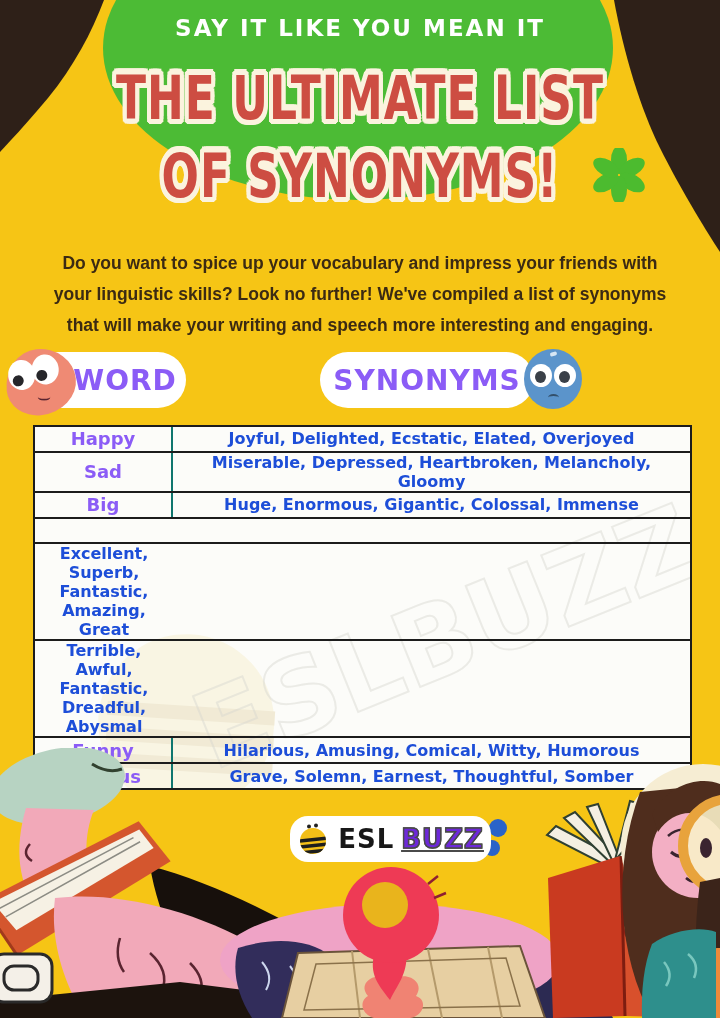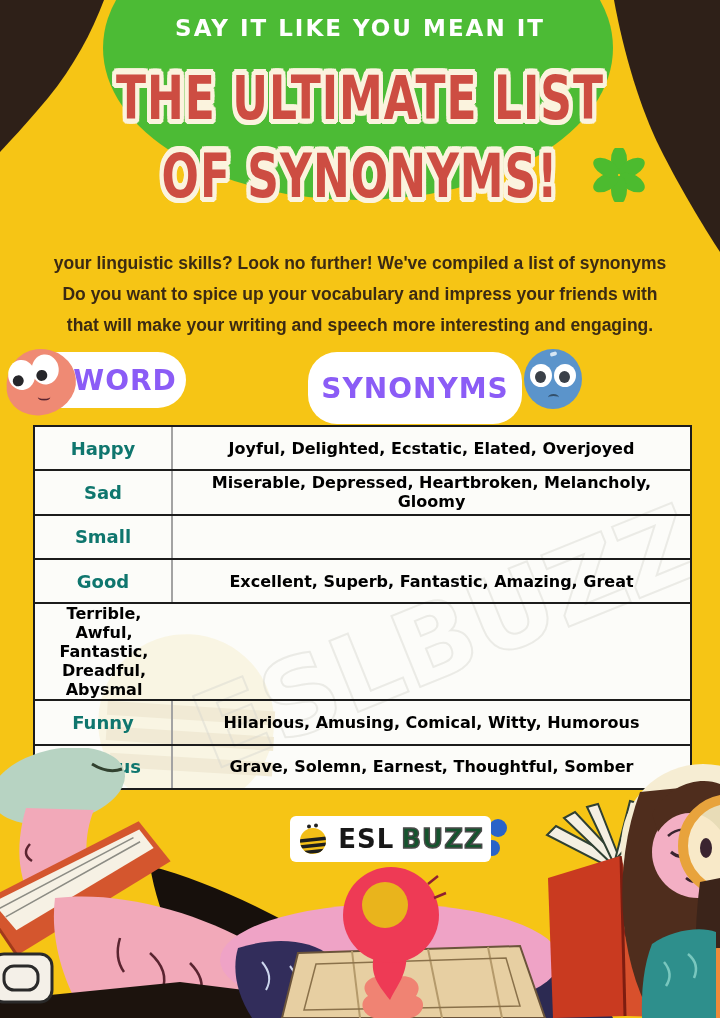--- a/index.html
+++ b/index.html
@@ -37,21 +37,21 @@
     font:700 17.5px "Liberation Sans",sans-serif;color:#3B2A13;line-height:31px;
   }
 
   
   .pill{
     position:absolute;z-index:3;background:#FFFFFF;border-radius:29px;
     display:flex;align-items:center;justify-content:center;
     font:700 28px "DejaVu Sans",sans-serif;color:#8b5cf6;letter-spacing:1px;
   }
   .pill-word{left:30px;top:352px;width:156px;height:56px;padding-left:34px;box-sizing:border-box;}
-  .pill-syn{left:308px;top:352px;width:214px;height:72px;}
+  .pill-syn{left:320px;top:352px;width:214px;height:56px;}
 
   .mascot-word{
     left:6px;top:349px;width:70px;height:66px;z-index:4;background:#EF8A74;
     border-radius:48% 52% 55% 45% / 58% 50% 50% 42%;transform:rotate(-6deg);
   }
   .m-eye{position:absolute;background:#fff;border-radius:50%;}
   .m-eye::after{content:"";position:absolute;background:#26262A;border-radius:50%;}
   .mw-e1{left:3px;top:9px;width:27px;height:30px;}
   .mw-e2{left:27px;top:6px;width:27px;height:30px;}
   .mw-e1::after,.mw-e2::after{width:11px;height:11px;left:4px;bottom:4px;}
@@ -74,37 +74,37 @@
     background:#FCFCF9;border:2.5px solid #1C1C1C;box-sizing:border-box;
     display:flex;flex-direction:column;overflow:hidden;position:absolute;
   }
   .wm{position:absolute;left:0;top:0;z-index:0;pointer-events:none;}
   .t-row{
     flex:1;display:grid;grid-template-columns:138px 1fr;
     border-bottom:2px solid #1C1C1C;position:relative;z-index:1;
   }
   .t-row:last-child{border-bottom:none;}
   .t-word{
-    border-right:2px solid #a3a3a3;display:flex;align-items:center;justify-content:center;
-    font:700 18px "DejaVu Sans",sans-serif;color:#0f766e;
+    border-right:2px solid #0f766e;display:flex;align-items:center;justify-content:center;
+    font:700 18px "DejaVu Sans",sans-serif;color:#8b5cf6;
   }
   .t-syn{
     display:flex;align-items:center;justify-content:center;padding:0 6px;
-    font:700 16px "DejaVu Sans",sans-serif;color:#000000;text-align:center;
+    font:700 16px "DejaVu Sans",sans-serif;color:#1d4ed8;text-align:center;
   }
 
   
   .logo-pill{
-    left:290px;top:816px;width:201px;height:46px;z-index:5;background:#FFFFFF;border-radius:6px;
+    left:290px;top:816px;width:201px;height:46px;z-index:5;background:#FFFFFF;border-radius:18px;
     display:flex;align-items:center;justify-content:center;gap:7px;
   }
   .logo-esl{font:700 26px "DejaVu Sans",sans-serif;color:#181818;letter-spacing:1px;}
   .logo-buzz{
-    font:700 26px "DejaVu Sans",sans-serif;color:#14532d;letter-spacing:1px;
-    -webkit-text-stroke:1.4px #4A4A4A;text-shadow:0 0 1px #555;
+    font:700 26px "DejaVu Sans",sans-serif;color:#6d28d9;letter-spacing:1px;
+    -webkit-text-stroke:1.4px #4A4A4A;text-shadow:0 0 1px #555;text-decoration:underline;
   }
   .logo-blob{left:479px;top:817px;z-index:4;}
 
   
   .illus{left:0;top:748px;z-index:4;}
 </style>
 </head>
 <body>
 
 <div class="page">
@@ -124,22 +124,22 @@
       <ellipse cx="27" cy="12" rx="8" ry="14"></ellipse>
       <ellipse cx="27" cy="12" rx="8" ry="14" transform="rotate(60 27 27)"></ellipse>
       <ellipse cx="27" cy="12" rx="8" ry="14" transform="rotate(120 27 27)"></ellipse>
       <ellipse cx="27" cy="12" rx="8" ry="14" transform="rotate(180 27 27)"></ellipse>
       <ellipse cx="27" cy="12" rx="8" ry="14" transform="rotate(240 27 27)"></ellipse>
       <ellipse cx="27" cy="12" rx="8" ry="14" transform="rotate(300 27 27)"></ellipse>
     </g>
   </svg>
 
   <div class="abs intro">
+    <div>Do you want to spice up your vocabulary and impress your friends with</div>
     <div>your linguistic skills? Look no further! We've compiled a list of synonyms</div>
-    <div>Do you want to spice up your vocabulary and impress your friends with</div>
     <div>that will make your writing and speech more interesting and engaging.</div>
   </div>
 
   <div class="pill pill-word">WORD</div>
   <div class="pill pill-syn">SYNONYMS</div>
 
   <div class="abs mascot-word">
     <span class="m-eye mw-e1"></span>
     <span class="m-eye mw-e2"></span>
     <span class="mw-mouth"></span>
@@ -165,27 +165,29 @@
       <div class="t-row">
         <div class="t-word">Happy</div>
         <div class="t-syn">Joyful, Delighted, Ecstatic, Elated, Overjoyed</div>
       </div>
 
       <div class="t-row">
         <div class="t-word">Sad</div>
         <div class="t-syn">Miserable, Depressed, Heartbroken, Melancholy, Gloomy</div>
       </div>
 
-
-      <div class="t-row">
-        <div class="t-word">Small</div>
-      </div>
-
-      <div class="t-row">
-        <div class="t-word">Good</div>
+      <div class="t-row">
+        <div class="t-word">Big</div>
+        <div class="t-syn">Huge, Enormous, Gigantic, Colossal, Immense</div>
+      </div>
+
+      <div class="t-row">
+      </div>
+
+      <div class="t-row">
         <div class="t-syn">Excellent, Superb, Fantastic, Amazing, Great</div>
       </div>
 
       <div class="t-row">
         <div class="t-syn">Terrible, Awful, Fantastic, Dreadful, Abysmal</div>
       </div>
 
       <div class="t-row">
         <div class="t-word">Funny</div>
         <div class="t-syn">Hilarious, Amusing, Comical, Witty, Humorous</div>

